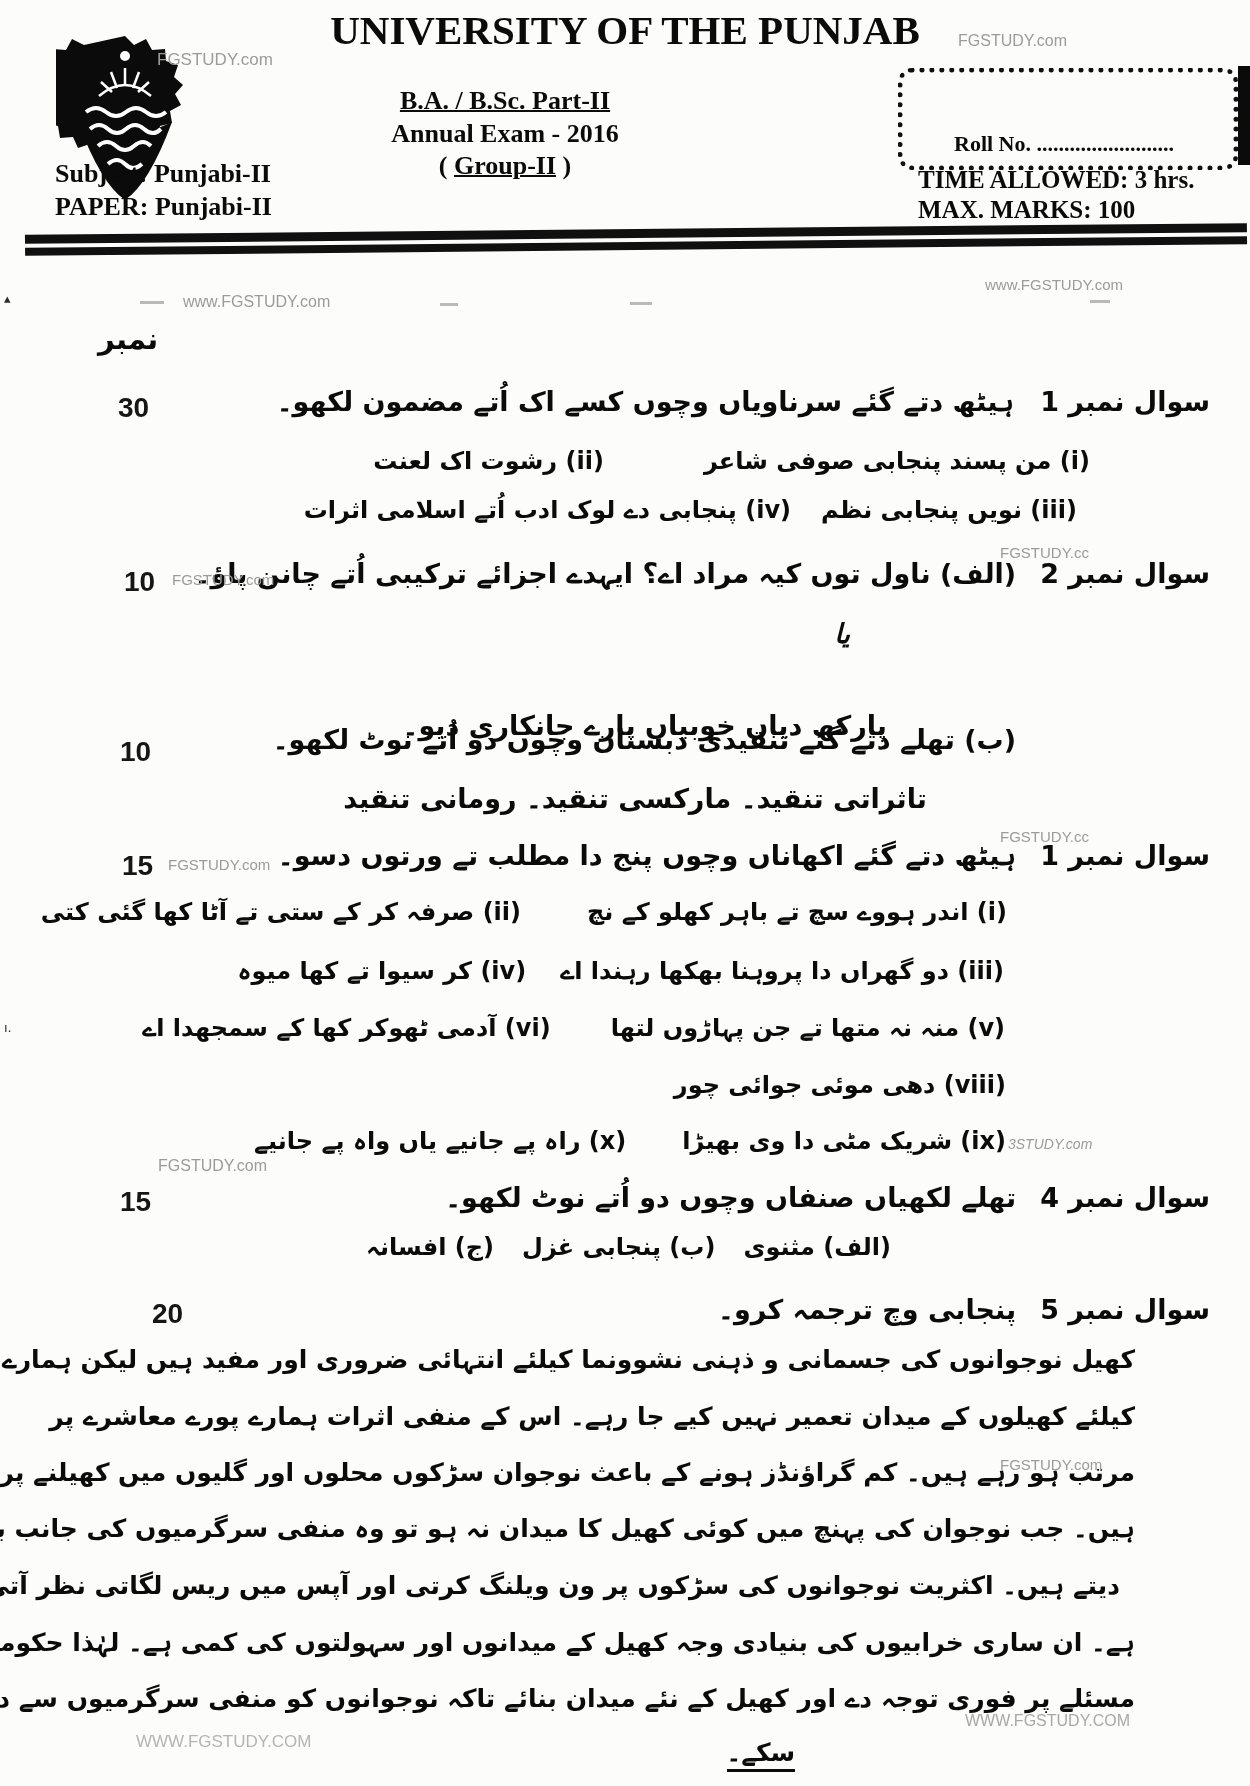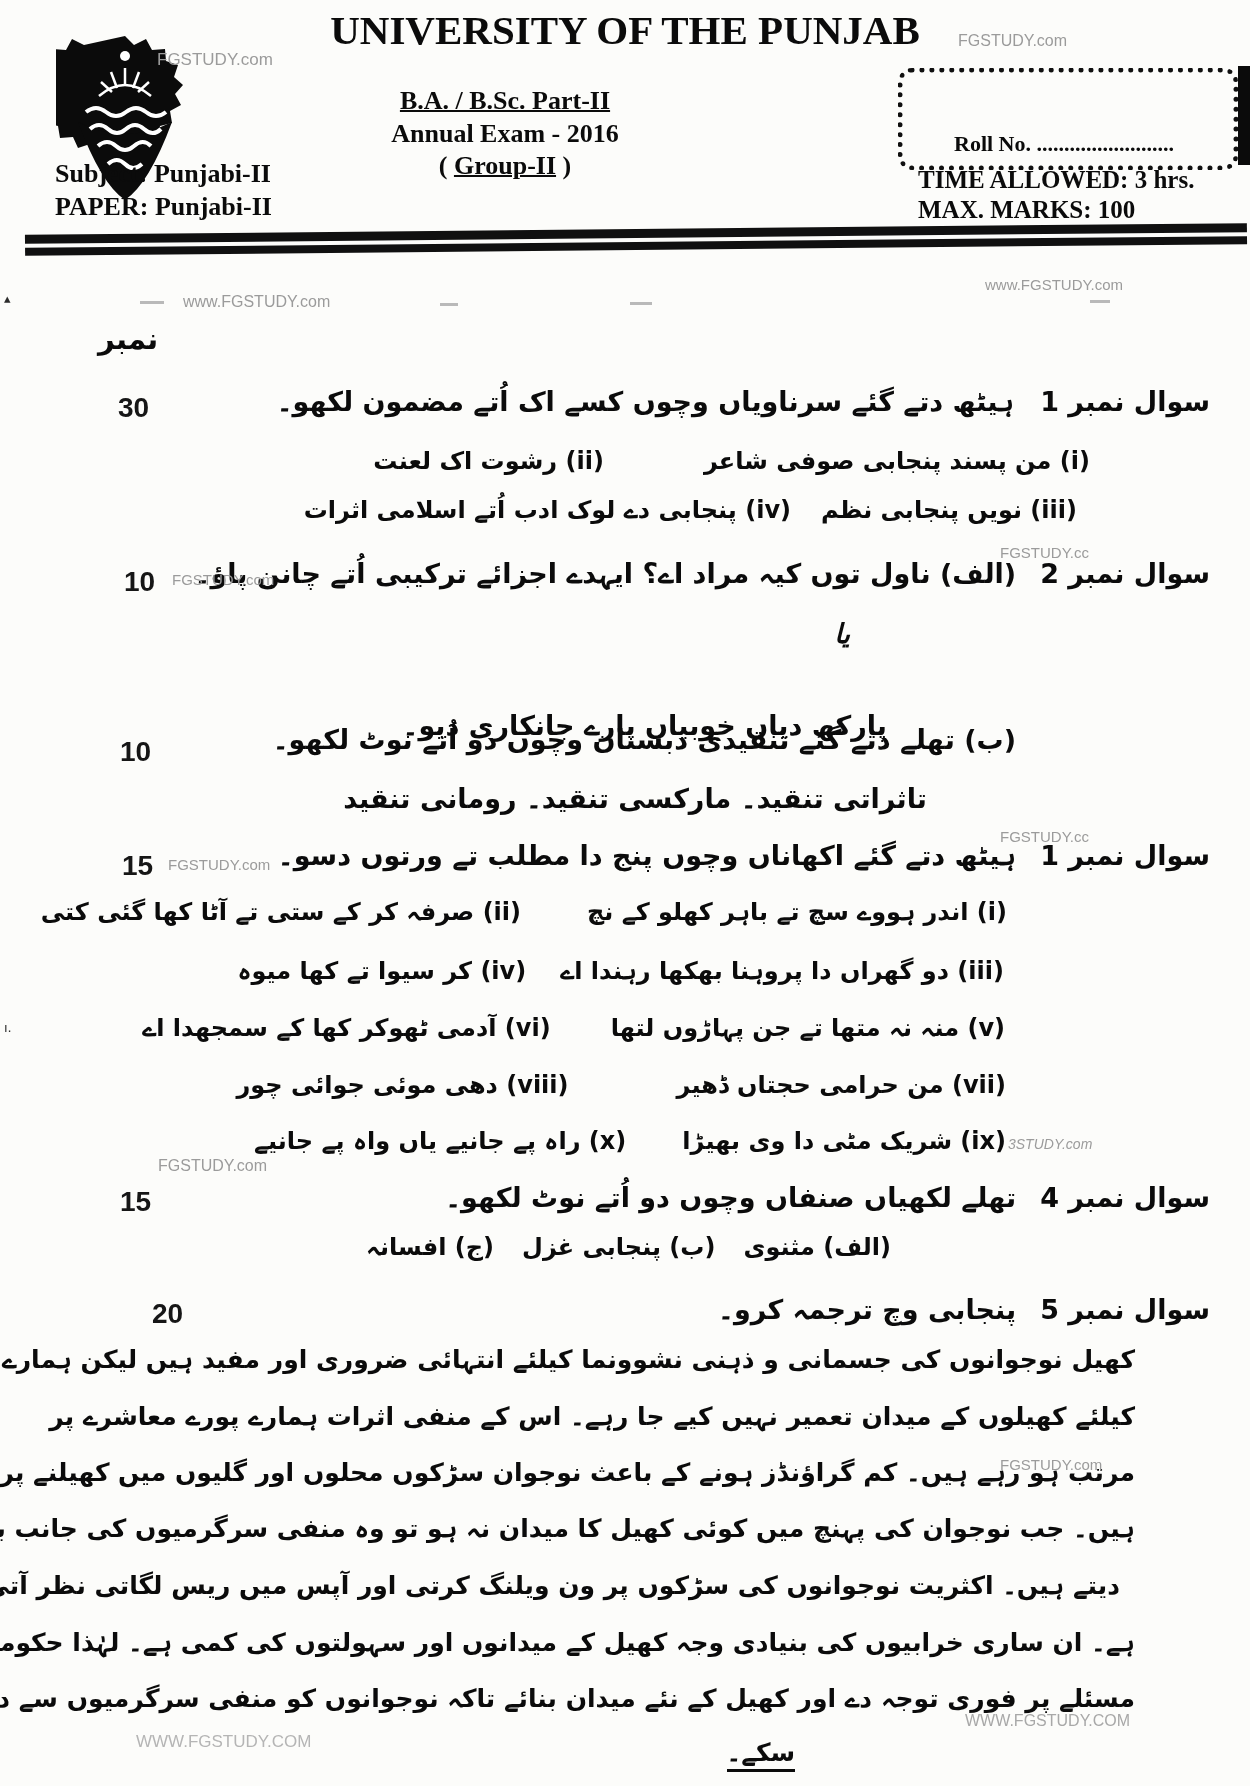--- a/index.html
+++ b/index.html
@@ -133,21 +133,20 @@
   </div>
   <div class="abs ur pair" style="right:246px;top:957px;gap:34px;">
     <span class="opt">(iii) دو گھراں دا پروہنا بھکھا رہندا اے</span>
     <span class="opt">(iv) کر سیوا تے کھا میوہ</span>
   </div>
   <div class="abs ur pair" style="right:245px;top:1014px;gap:60px;">
     <span class="opt">(v) منہ نہ متھا تے جن پہاڑوں لتھا</span>
     <span class="opt">(vi) آدمی ٹھوکر کھا کے سمجھدا اے</span>
   </div>
   <div class="abs ur pair" style="right:244px;top:1071px;gap:108px;">
-    <span class="opt">(vii) من حرامی حجتاں ڈھیر</span>
     <span class="opt">(viii) دھی موئی جوائی چور</span>
   </div>
   <div class="abs ur pair" style="right:244px;top:1127px;gap:56px;">
     <span class="opt">(ix) شریک مٹی دا وی بھیڑا</span>
     <span class="opt">(x) راہ پے جانیے یاں واہ پے جانیے</span>
   </div>
   <div class="abs wm" style="left:1008px;top:1136px;font-size:14px;font-style:italic;">3STUDY.com</div>
   <div class="abs wm" style="left:158px;top:1157px;font-size:16px;">FGSTUDY.com</div>
 
   <div class="abs ur qline" style="right:40px;top:1182px;gap:24px;">

